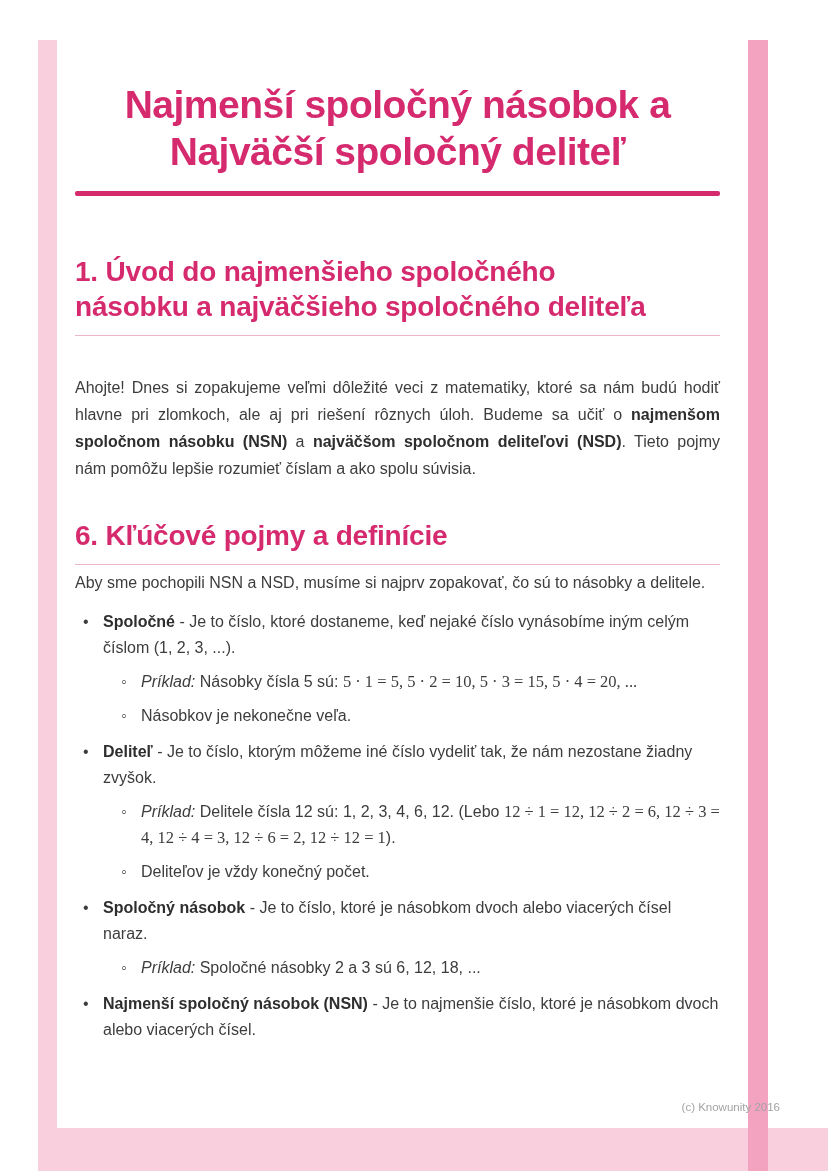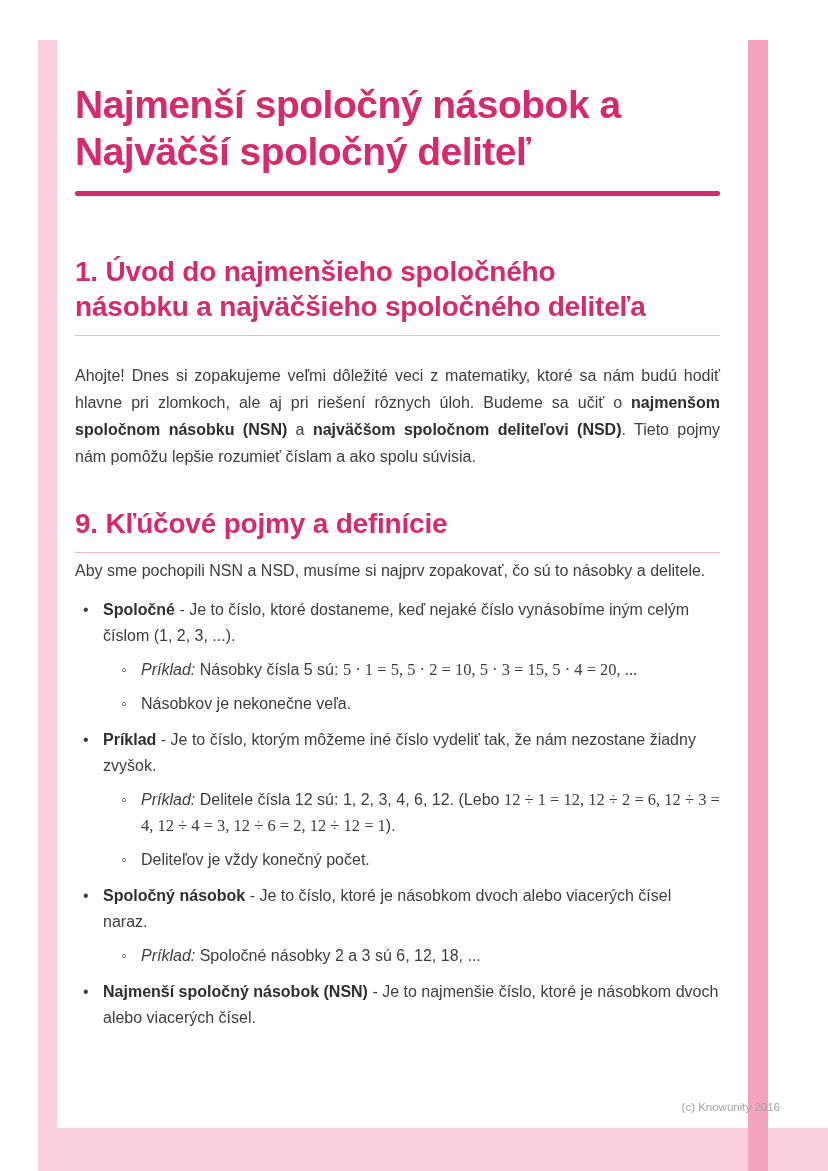--- a/index.html
+++ b/index.html
@@ -16,33 +16,33 @@
   .pink-bottom { position:absolute; left:38px;  top:1128px; width:790px; height:43px;   background:var(--page-pink-light,#f9cedd); }
   .pink-band   { position:absolute; left:748px; top:40px;   width:20px;  height:1131px; background:var(--page-pink-medium,#f3a3c0); }
 
   .sheet {
     position:absolute; left:57px; top:0; width:691px; height:1128px;
     background:#ffffff; padding:82px 28px 0 18px;
   }
 
   h1.doc-title {
     font-size:39px; line-height:1.2; font-weight:bold;
-    color:var(--accent,#d62a6f); letter-spacing:-0.5px; max-width:645px;
+    color:var(--accent,#d62a6f); letter-spacing:-0.5px; max-width:645px;text-align:center;
   }
   .rule-thick { height:5px; background:var(--accent,#d62a6f); margin-top:15px; border-radius:2px; }
 
   h2.section-heading {
     font-size:28px; line-height:1.28; font-weight:bold;
     color:var(--accent,#d62a6f); margin-top:58px; max-width:600px; letter-spacing:-0.2px;
   }
   h2.second { margin-top:36px; }
   .rule-thin { height:1px; background:var(--rule-light,#edb6cb); margin-top:10px; }
 
   p.body-par {
-    margin-top:26px; font-size:16px; line-height:27px; color:#3d3d3d;
+    margin-top:38px; font-size:16px; line-height:27px; color:#3d3d3d;
     text-align:justify;
   }
   p.intro-par { margin-top:4px; }
   .b { font-weight:bold; color:#2e2e2e; }
 
   ul.blist { list-style:none; margin-top:13px; }
   ul.blist > li {
     position:relative; padding-left:28px; margin-bottom:10px;
     font-size:16px; line-height:26px; color:#3d3d3d;
   }
@@ -77,37 +77,37 @@
   <div class="sheet">
 
     <h1 class="doc-title">Najmenší spoločný násobok a Najväčší spoločný deliteľ</h1>
     <div class="rule-thick"></div>
 
     <h2 class="section-heading">1. Úvod do najmenšieho spoločného násobku a najväčšieho spoločného deliteľa</h2>
     <div class="rule-thin"></div>
 
     <p class="body-par"><span>Ahojte! Dnes si zopakujeme veľmi dôležité veci z matematiky, ktoré sa nám budú hodiť hlavne pri zlomkoch, ale aj pri riešení rôznych úloh. Budeme sa učiť o </span><span class="b">najmenšom spoločnom násobku (NSN)</span><span> a </span><span class="b">najväčšom spoločnom deliteľovi (NSD)</span><span>. Tieto pojmy nám pomôžu lepšie rozumieť číslam a ako spolu súvisia.</span></p>
 
-    <h2 class="section-heading second">9. Kľúčové pojmy a definície</h2>
+    <h2 class="section-heading second">6. Kľúčové pojmy a definície</h2>
     <div class="rule-thin"></div>
 
     <p class="body-par intro-par">Aby sme pochopili NSN a NSD, musíme si najprv zopakovať, čo sú to násobky a delitele.</p>
 
     <ul class="blist">
 
       <li>
         <span class="b">Spoločné</span><span> - Je to číslo, ktoré dostaneme, keď nejaké číslo vynásobíme iným celým číslom (1, 2, 3, ...).</span>
         <ul class="sublist">
           <li><span class="plabel">Príklad:</span><span> Násobky čísla 5 sú: </span><span class="math">5 · 1 = 5, 5 · 2 = 10, 5 · 3 = 15, 5 · 4 = 20, ...</span><span></span></li>
           <li><span class="plabel"></span><span>Násobkov je nekonečne veľa.</span><span class="math"></span><span></span></li>
         </ul>
       </li>
 
       <li>
-        <span class="b">Príklad</span><span> - Je to číslo, ktorým môžeme iné číslo vydeliť tak, že nám nezostane žiadny zvyšok.</span>
+        <span class="b">Deliteľ</span><span> - Je to číslo, ktorým môžeme iné číslo vydeliť tak, že nám nezostane žiadny zvyšok.</span>
         <ul class="sublist">
           <li><span class="plabel">Príklad:</span><span> Delitele čísla 12 sú: 1, 2, 3, 4, 6, 12. (Lebo </span><span class="math">12 ÷ 1 = 12, 12 ÷ 2 = 6, 12 ÷ 3 = 4, 12 ÷ 4 = 3, 12 ÷ 6 = 2, 12 ÷ 12 = 1</span><span>).</span></li>
           <li><span class="plabel"></span><span>Deliteľov je vždy konečný počet.</span><span class="math"></span><span></span></li>
         </ul>
       </li>
 
       <li>
         <span class="b">Spoločný násobok</span><span> - Je to číslo, ktoré je násobkom dvoch alebo viacerých čísel naraz.</span>
         <ul class="sublist">
           <li><span class="plabel">Príklad:</span><span> Spoločné násobky 2 a 3 sú 6, 12, 18, ...</span><span class="math"></span><span></span></li>

